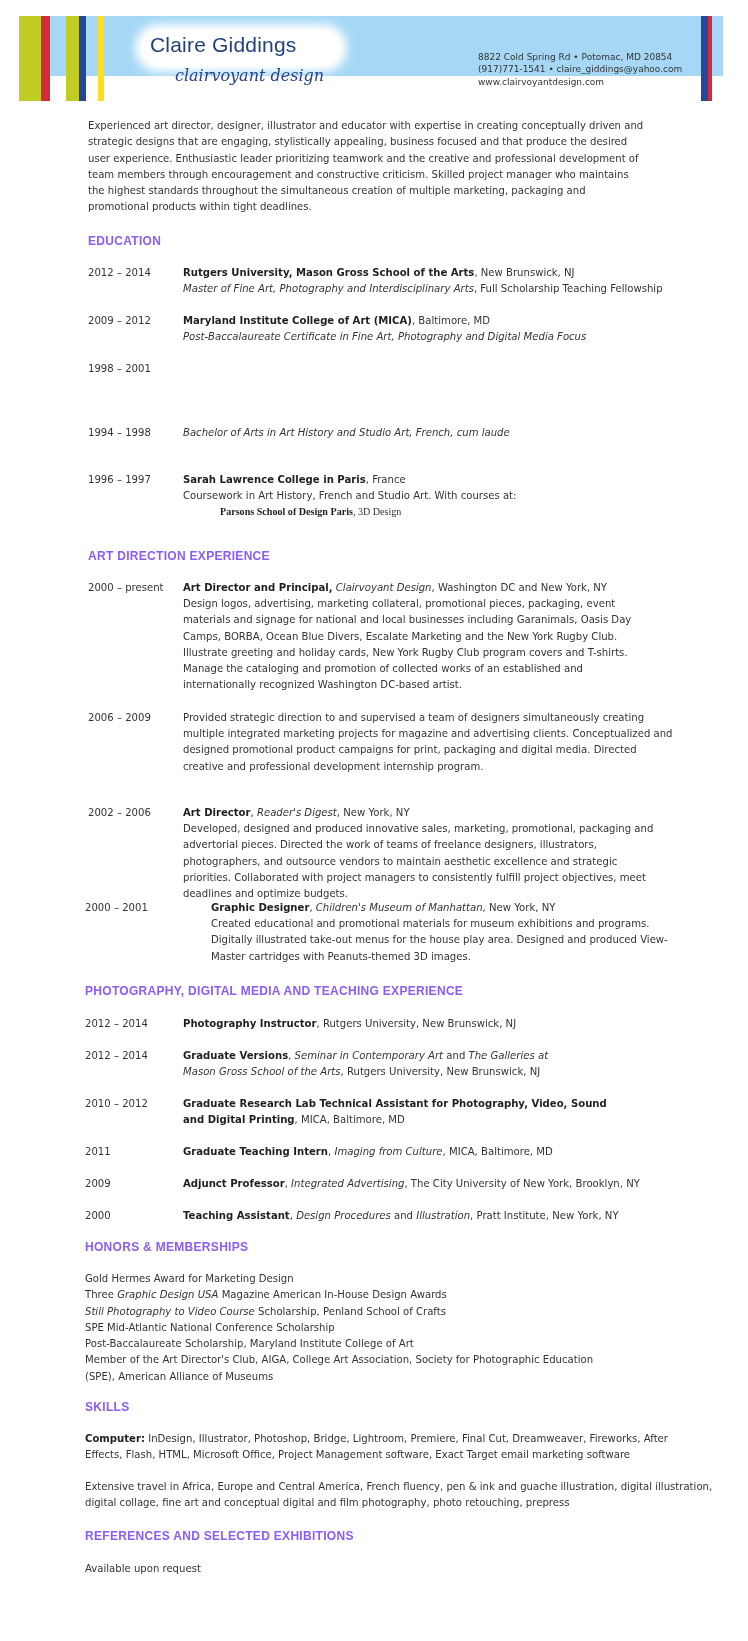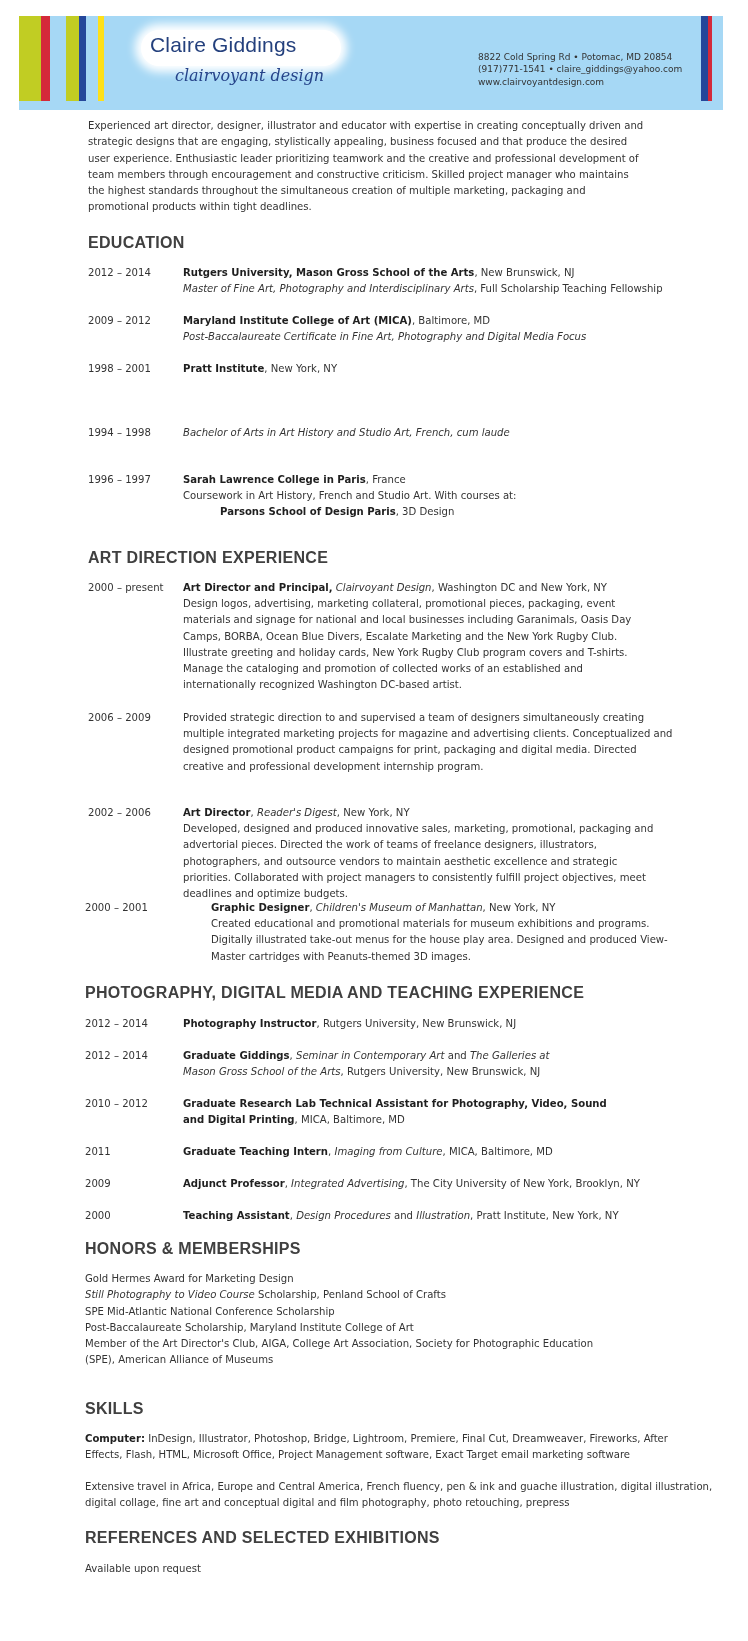--- a/index.html
+++ b/index.html
@@ -1,30 +1,30 @@
 <!DOCTYPE html>
 <html><head>
 <meta charset="utf-8">
 <style>
   html, body { margin: 0; padding: 0; background: #ffffff; }
   body { width: 748px; height: 1641px; position: relative; font-family: "DejaVu Sans", sans-serif; color: #2e2e2e; overflow: hidden; }
-  .banner { position: absolute; left: 19px; top: 16px; width: 704px; height: 94px; background: #a6d8f5; }
+  .banner { position: absolute; left: 19px; top: 16px; width: 704px; height: 60px; background: #a6d8f5; }
   .stripe { position: absolute; top: 0; height: 85px; }
   .name-cloud { position: absolute; left: 122px; top: 14px; width: 200px; height: 36px; border-radius: 18px; background: #ffffff; box-shadow: 0 0 10px 6px #ffffff; }
   .name { position: absolute; left: 131px; top: 17px; font-family: "Liberation Sans", sans-serif; font-size: 21px; color: #24407d; font-weight: normal; letter-spacing: 0.2px; white-space: nowrap; }
   .tagline { position: absolute; left: 156px; top: 50px; font-family: "DejaVu Serif", serif; font-style: italic; font-size: 16px; color: #26448a; white-space: nowrap; }
   .contact { position: absolute; left: 459px; top: 35px; font-size: 9px; line-height: 12.3px; color: #333; white-space: nowrap; }
   .summary { position: absolute; left: 88px; top: 118px; width: 560px; font-size: 10.1px; line-height: 16.3px; color: #333; }
-  .h { position: absolute; font-family: "Liberation Sans", sans-serif; font-weight: bold; font-size: 16px; color: #404040; letter-spacing: 0.3px; white-space: nowrap; text-align: center; }
+  .h { position: absolute; font-family: "Liberation Sans", sans-serif; font-weight: bold; font-size: 12px; color: #8b5cf6; letter-spacing: 0.3px; white-space: nowrap; text-align: center; }
   .row { position: absolute; font-size: 10.1px; line-height: 16.2px; color: #333; }
   .date { position: absolute; white-space: nowrap; }
   .body { position: absolute; width: 500px; }
   b { font-weight: bold; color: #1f1f1f; }
   i { font-style: italic; }
-  .indent { padding-left: 37px; }
+  .indent { padding-left: 37px; font-family: Liberation Serif, serif; }
   .plain { position: absolute; font-size: 10.1px; line-height: 16.3px; color: #333; width: 620px; }
 </style>
 </head>
 <body>
 
 <div class="banner">
   <div class="stripe" style="left:0;width:22px;background:#c1cd23;"></div>
   <div class="stripe" style="left:22px;width:9px;background:#d42a3a;"></div>
   <div class="stripe" style="left:47px;width:13px;background:#c1cd23;"></div>
   <div class="stripe" style="left:60px;width:7px;background:#24479a;"></div>
@@ -59,21 +59,20 @@
   <span class="date" style="left:0;">2009 – 2012</span>
   <div class="body" style="left:95px;width:520px;">
     <div><b>Maryland Institute College of Art (MICA)</b><span>, Baltimore, MD</span></div>
     <div><i>Post-Baccalaureate Certificate in Fine Art, Photography and Digital Media Focus</i></div>
   </div>
 </div>
 
 <div class="row" style="left:88px;top:361px;">
   <span class="date" style="left:0;">1998 – 2001</span>
   <div class="body" style="left:95px;width:500px;">
-    <div><b>Pratt Institute</b><span>, New York, NY</span></div>
   </div>
 </div>
 
 <div class="row" style="left:88px;top:425px;">
   <span class="date" style="left:0;">1994 – 1998</span>
   <div class="body" style="left:95px;width:520px;">
     <div><i>Bachelor of Arts in Art History and Studio Art, French, cum laude</i></div>
   </div>
 </div>
 
@@ -121,21 +120,21 @@
 
 <div class="h" style="left:85px;top:984px;">PHOTOGRAPHY, DIGITAL MEDIA AND TEACHING EXPERIENCE</div>
 
 <div class="row" style="left:85px;top:1016px;">
   <span class="date" style="left:0;">2012 – 2014</span>
   <div class="body" style="left:98px;width:520px;"><b>Photography Instructor</b><span>, Rutgers University, New Brunswick, NJ</span></div>
 </div>
 
 <div class="row" style="left:85px;top:1048px;">
   <span class="date" style="left:0;">2012 – 2014</span>
-  <div class="body" style="left:98px;width:380px;"><b>Graduate Giddings</b><span>, </span><i>Seminar in Contemporary Art</i><span> and </span><i>The Galleries at Mason Gross School of the Arts</i><span>, Rutgers University, New Brunswick, NJ</span></div>
+  <div class="body" style="left:98px;width:380px;"><b>Graduate Versions</b><span>, </span><i>Seminar in Contemporary Art</i><span> and </span><i>The Galleries at Mason Gross School of the Arts</i><span>, Rutgers University, New Brunswick, NJ</span></div>
 </div>
 
 <div class="row" style="left:85px;top:1096px;">
   <span class="date" style="left:0;">2010 – 2012</span>
   <div class="body" style="left:98px;width:430px;"><b>Graduate Research Lab Technical Assistant for Photography, Video, Sound and Digital Printing</b><span>, MICA, Baltimore, MD</span></div>
 </div>
 
 <div class="row" style="left:85px;top:1144px;">
   <span class="date" style="left:0;">2011</span>
   <div class="body" style="left:98px;width:520px;"><b>Graduate Teaching Intern</b><span>, </span><i>Imaging from Culture</i><span>, MICA, Baltimore, MD</span></div>
@@ -147,20 +146,21 @@
 </div>
 
 <div class="row" style="left:85px;top:1208px;">
   <span class="date" style="left:0;">2000</span>
   <div class="body" style="left:98px;width:540px;"><b>Teaching Assistant</b><span>, </span><i>Design Procedures</i><span> and </span><i>Illustration</i><span>, Pratt Institute, New York, NY</span></div>
 </div>
 
 <div class="h" style="left:85px;top:1240px;">HONORS &amp; MEMBERSHIPS</div>
 <div class="plain" style="left:85px;top:1271px;">
   <div>Gold Hermes Award for Marketing Design</div>
+  <div><span>Three </span><i>Graphic Design USA</i><span> Magazine American In-House Design Awards</span></div>
   <div><i>Still Photography to Video Course</i><span> Scholarship, Penland School of Crafts</span></div>
   <div>SPE Mid-Atlantic National Conference Scholarship</div>
   <div>Post-Baccalaureate Scholarship, Maryland Institute College of Art</div>
   <div style="width:540px;">Member of the Art Director's Club, AIGA, College Art Association, Society for Photographic Education (SPE), American Alliance of Museums</div>
 </div>
 
 <div class="h" style="left:85px;top:1400px;">SKILLS</div>
 <div class="plain" style="left:85px;top:1431px;width:615px;"><b>Computer:</b><span> InDesign, Illustrator, Photoshop, Bridge, Lightroom, Premiere, Final Cut, Dreamweaver, Fireworks, After Effects, Flash, HTML, Microsoft Office, Project Management software, Exact Target email marketing software</span></div>
 <div class="plain" style="left:85px;top:1479px;width:630px;">Extensive travel in Africa, Europe and Central America, French fluency, pen &amp; ink and guache illustration, digital illustration, digital collage, fine art and conceptual digital and film photography, photo retouching, prepress</div>
 

